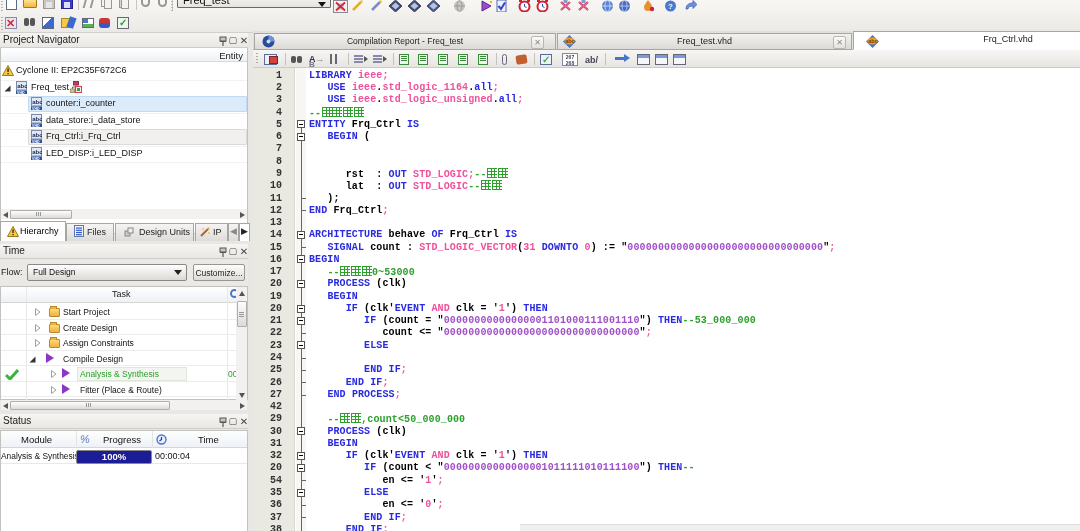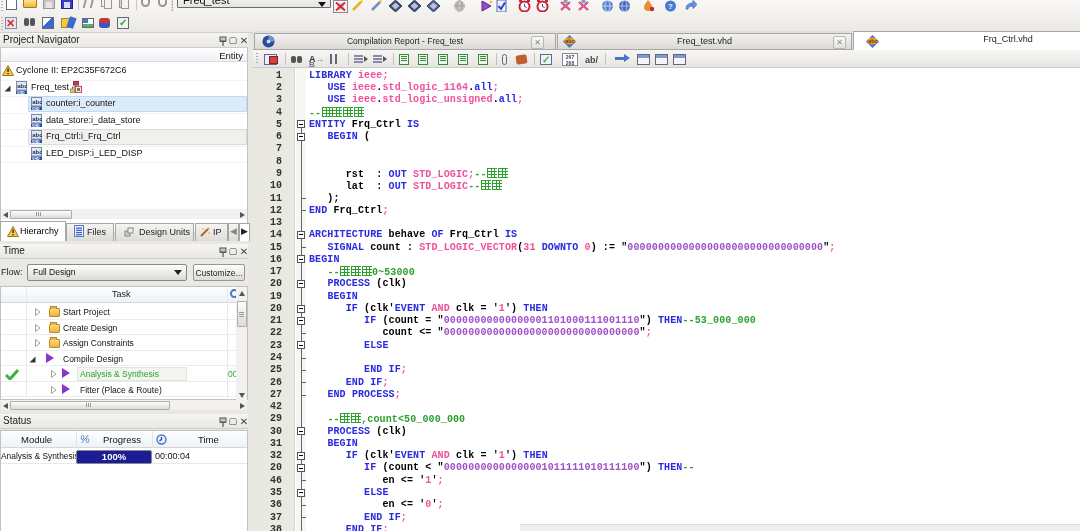--- a/index.html
+++ b/index.html
@@ -552,21 +552,21 @@
 <div class="gn" style="top:352.01px">24</div>
 <div class="gn" style="top:364.28px">25</div>
 <div class="gn" style="top:376.55px">26</div>
 <div class="gn" style="top:388.82px">27</div>
 <div class="gn" style="top:401.09px">42</div>
 <div class="gn" style="top:413.36px">29</div>
 <div class="gn" style="top:425.63px">30</div>
 <div class="gn" style="top:437.90px">31</div>
 <div class="gn" style="top:450.17px">32</div>
 <div class="gn" style="top:462.44px">20</div>
-<div class="gn" style="top:474.71px">46</div>
+<div class="gn" style="top:474.71px">54</div>
 <div class="gn" style="top:486.98px">35</div>
 <div class="gn" style="top:499.25px">36</div>
 <div class="gn" style="top:511.52px">37</div>
 <div class="gn" style="top:523.79px">38</div>
     </div>
 </div>
 
 <div class="abs" style="left:300.5px;top:124.9px;width:1px;height:406.1px;background:#666"></div>
 <div class="fb" style="top:120.48px"></div>
 <div class="fb" style="top:132.75px"></div>

